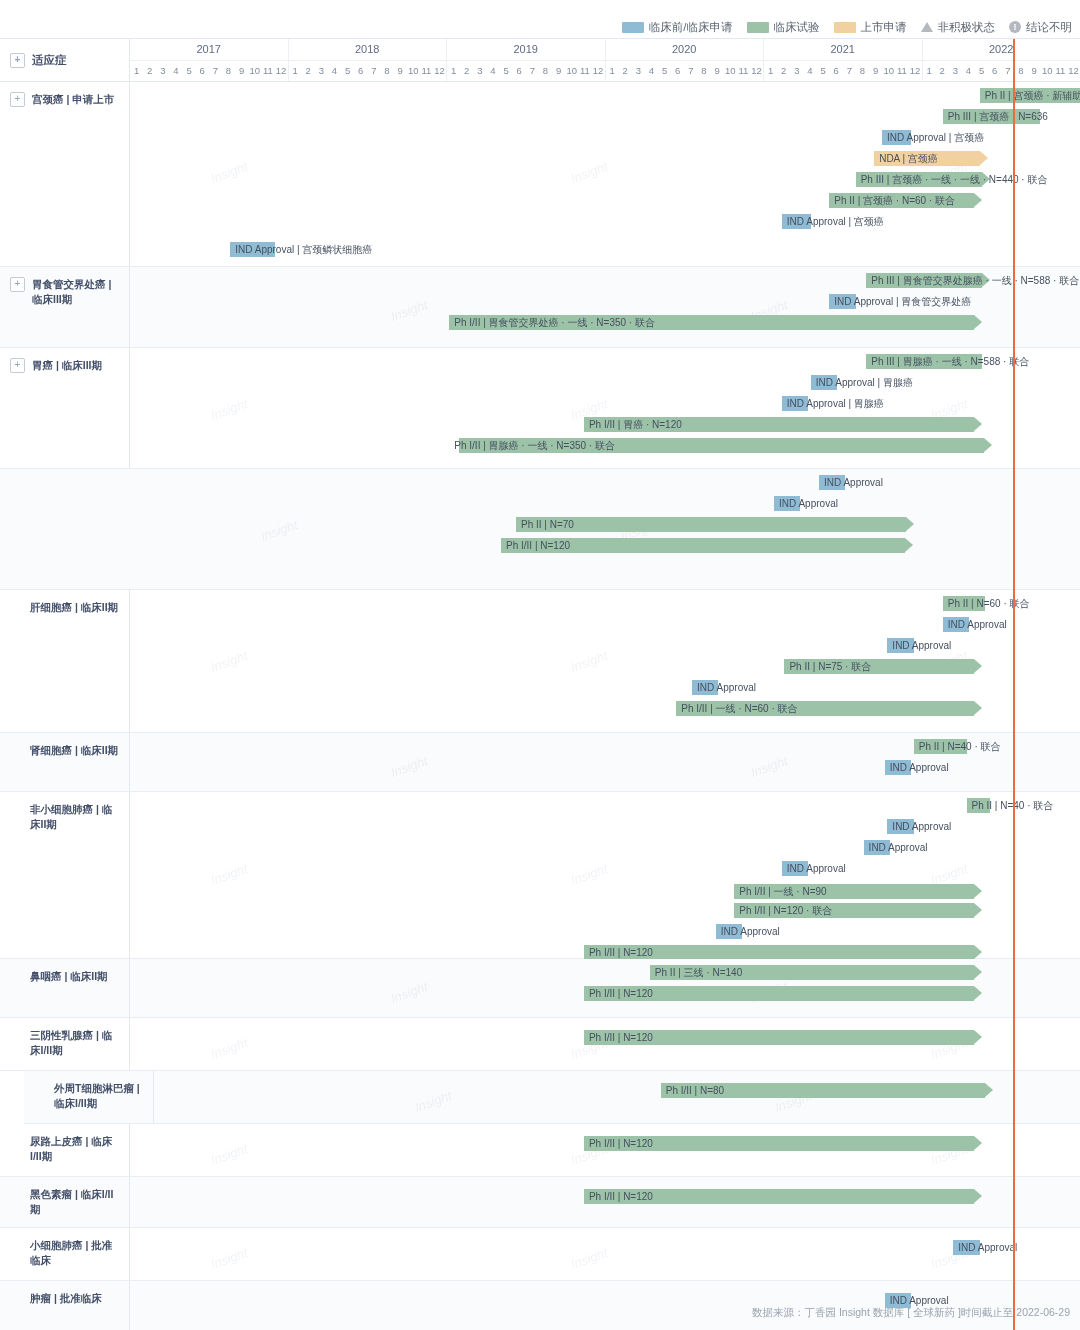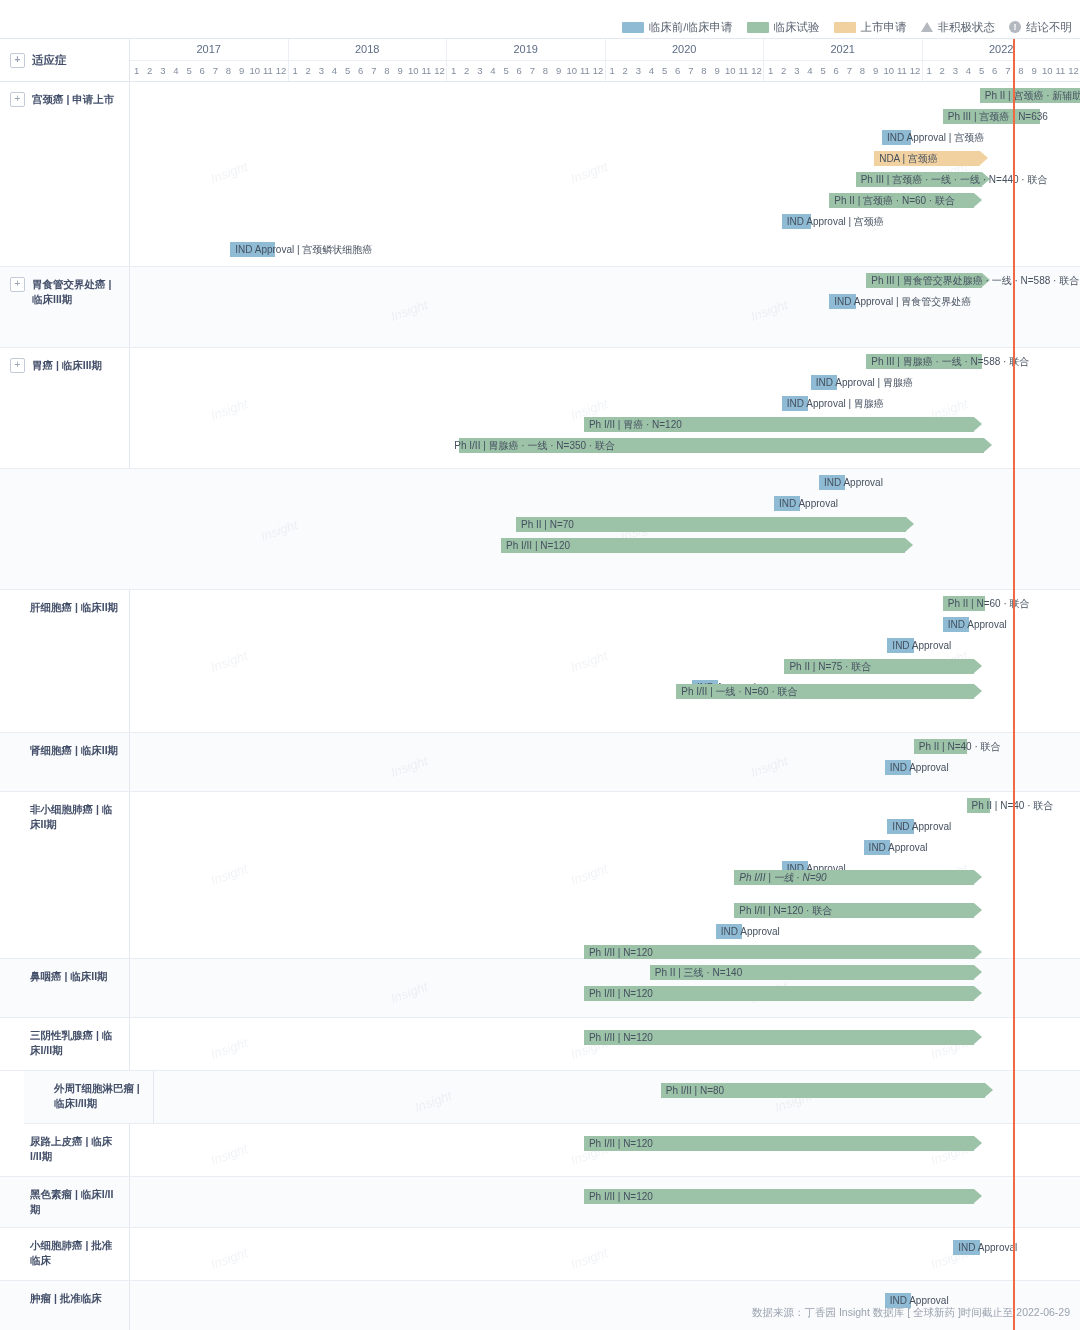--- a/index.html
+++ b/index.html
@@ -354,20 +354,24 @@
           <div class="wm" style="left: 260px; top: 36px;">Insight</div>
           <div class="wm" style="left: 620px; top: 36px;">Insight</div>
           <div class="bar green" style="left: 77.5%; top: 6px;">
             <div class="seg arrow" style="width: 116.028px;"></div>
             <div class="lbl">Ph III | 胃食管交界处腺癌 · 一线 · N=588 · 联合</div>
           </div>
           <div class="bar blue" style="left: 73.6111%; top: 27px;">
             <div class="seg" style="width: 26.3889px;"></div>
             <div class="lbl">IND Approval | 胃食管交界处癌</div>
           </div>
+          <div class="bar green" style="left: 33.6111%; top: 48px;">
+            <div class="seg arrow" style="width: 525.056px;"></div>
+            <div class="lbl">Ph I/II | 胃食管交界处癌 · 一线 · N=350 · 联合</div>
+          </div>
         </div>
       </div>
       <div class="row" style="height: 120px;">
         <div class="row-left">
           <span class="expander">+</span>
           <span class="row-label">胃癌 | 临床III期</span>
         </div>
         <div class="row-right">
           <div class="wm" style="left: 80px; top: 54px;">Insight</div>
           <div class="wm" style="left: 440px; top: 54px;">Insight</div>
@@ -438,21 +442,21 @@
             <div class="lbl">IND Approval</div>
           </div>
           <div class="bar green" style="left: 68.8889%; top: 69px;">
             <div class="seg arrow" style="width: 189.917px;"></div>
             <div class="lbl">Ph II | N=75 · 联合</div>
           </div>
           <div class="bar blue" style="left: 59.1667%; top: 90px;">
             <div class="seg" style="width: 26.3889px;"></div>
             <div class="lbl">IND Approval</div>
           </div>
-          <div class="bar green" style="left: 57.5%; top: 94px;">
+          <div class="bar green" style="left: 57.5%; top: 111px;">
             <div class="seg arrow" style="width: 298.111px;"></div>
             <div class="lbl">Ph I/II | 一线 · N=60 · 联合</div>
           </div>
         </div>
       </div>
       <div class="row alt" style="height: 58px;">
         <div class="row-left">
           <span style="width: 13px; flex: 0 0 13px;"></span>
           <span class="row-label">肾细胞癌 | 临床II期</span>
         </div>
@@ -487,21 +491,21 @@
             <div class="lbl">IND Approval</div>
           </div>
           <div class="bar blue" style="left: 77.2222%; top: 48px;">
             <div class="seg" style="width: 26.3889px;"></div>
             <div class="lbl">IND Approval</div>
           </div>
           <div class="bar blue" style="left: 68.6111%; top: 69px;">
             <div class="seg" style="width: 26.3889px;"></div>
             <div class="lbl">IND Approval</div>
           </div>
-          <div class="bar green" style="left: 63.6111%; top: 78px; font-style: italic;">
+          <div class="bar green" style="left: 63.6111%; top: 92px;">
             <div class="seg arrow" style="width: 240.056px;"></div>
             <div class="lbl">Ph I/II | 一线 · N=90</div>
           </div>
           <div class="bar green" style="left: 63.6111%; top: 111px;">
             <div class="seg arrow" style="width: 240.056px;"></div>
             <div class="lbl">Ph I/II | N=120 · 联合</div>
           </div>
           <div class="bar blue" style="left: 61.6667%; top: 132px;">
             <div class="seg" style="width: 26.3889px;"></div>
             <div class="lbl">IND Approval</div>

